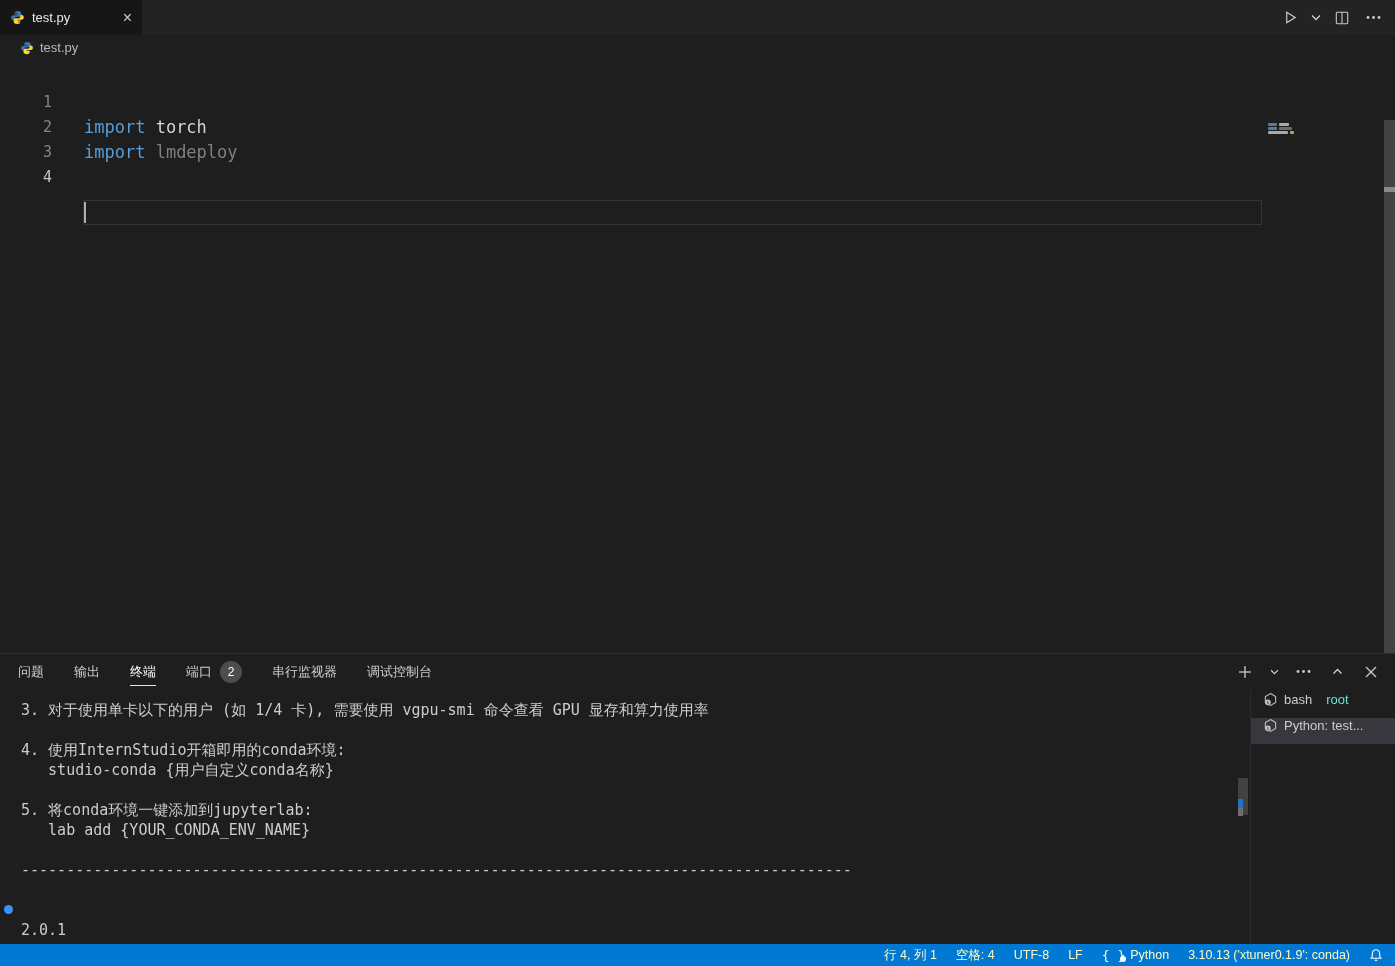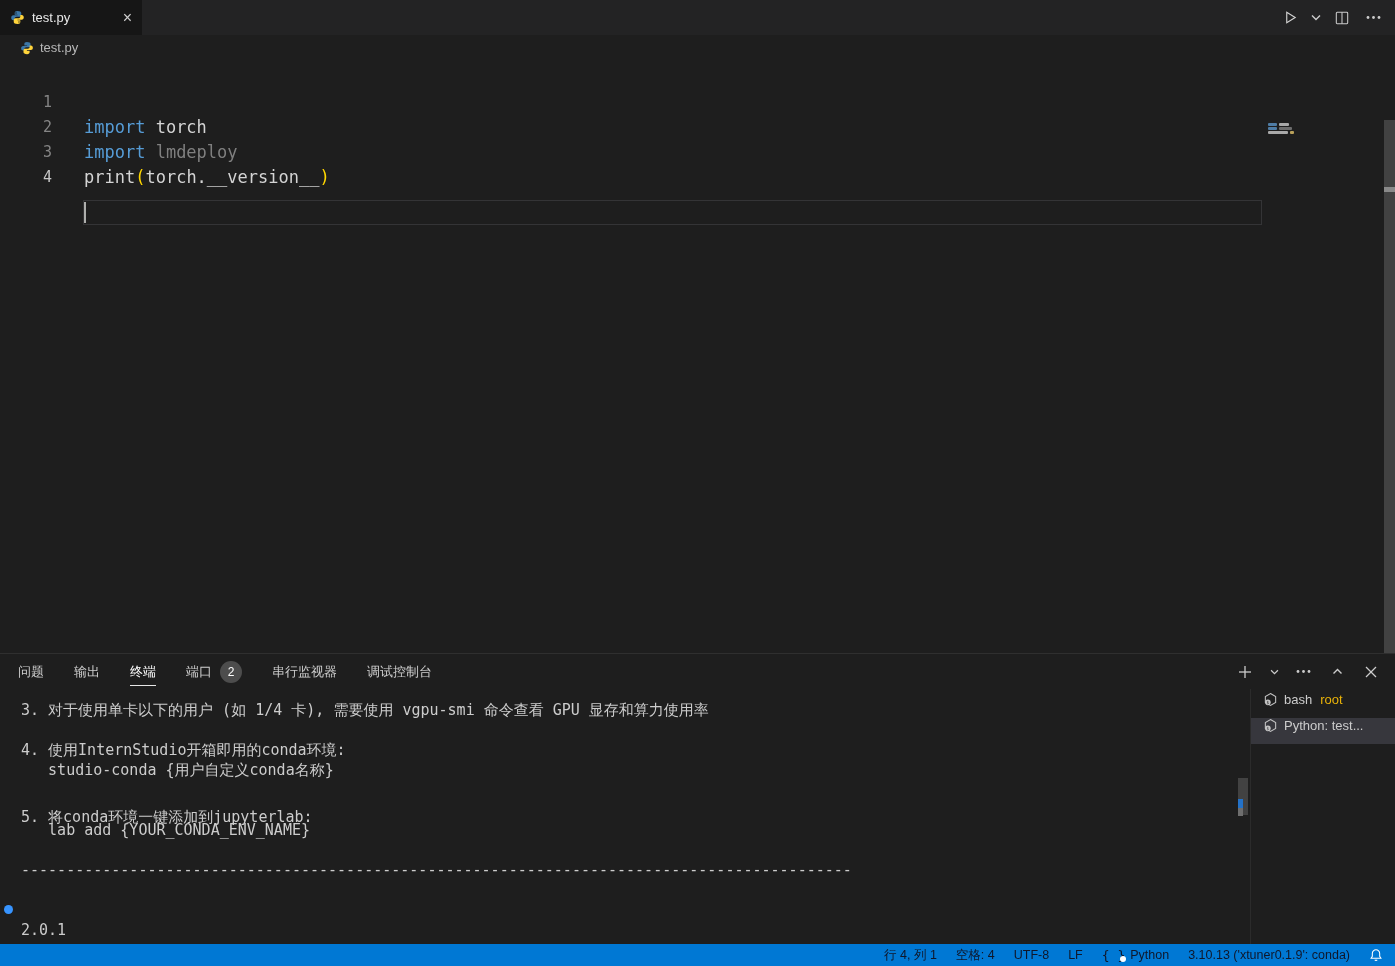--- a/index.html
+++ b/index.html
@@ -62,27 +62,27 @@
   .t-blue { color:#3b8eea; }
   .cmd-decoration { position:absolute; left:4px; top:905px; width:9px; height:9px; border-radius:50%; background:#3794ff; }
   .terminal-scrollbar { position:absolute; left:1238px; top:778px; width:10px; height:37px; background:#424242; }
   .tsb-blue { position:absolute; left:1238px; top:799px; width:5px; height:9px; background:#2472c8; }
   .tsb-gray { position:absolute; left:1238px; top:808px; width:5px; height:8px; background:#6e6e6e; }
 
   
   .term-sidebar { position:absolute; left:1250px; top:689px; width:145px; height:255px; border-left:1px solid #2b2b2b; }
   .term-item { position:absolute; left:0; width:145px; height:26px; display:flex; align-items:flex-start; gap:6px;
                padding-left:12px; font-size:13px; color:#cccccc; cursor:pointer; }
-  .term-item .detail { color:#eab308; margin-left:2px; }
+  .term-item .detail { color:#5eead4; margin-left:8px; }
   .term-item.selected { background:#37373d; }
 
   
   .statusbar { position:absolute; left:0; top:944px; width:1395px; height:22px; background:#0078d4;
                display:flex; align-items:center; justify-content:flex-end; gap:19px; padding-right:12px; }
-  .sb-item { font-size:12.5px; color:#0f172a; display:flex; align-items:center; gap:5px; cursor:pointer; }
+  .sb-item { font-size:12.5px; color:#fef9c3; display:flex; align-items:center; gap:5px; cursor:pointer; }
   .braces-icon { position:relative; font-family:"DejaVu Sans Mono", monospace; font-size:13px; }
   .braces-icon .dot { position:absolute; right:-1px; bottom:1px; width:6px; height:6px; border-radius:50%; background:#ffffff; }
 
   svg { display:block; }
 </style>
 </head>
 <body>
 
 <div id="root">
 
@@ -142,21 +142,20 @@
     <div class="code-row" style="top:5px">
       <span class="gutter-num">1</span>
       <span class="code-text"><span class="tok-kw">import</span><span> torch</span></span>
     </div>
     <div class="code-row" style="top:30px">
       <span class="gutter-num">2</span>
       <span class="code-text"><span class="tok-kw">import</span><span class="tok-dim"> lmdeploy</span></span>
     </div>
     <div class="code-row" style="top:55px">
       <span class="gutter-num">3</span>
-      <span class="code-text"><span>print</span><span class="tok-br">(</span><span>torch.__version__</span><span class="tok-br">)</span></span>
     </div>
     <div class="code-row" style="top:80px">
       <span class="gutter-num active">4</span>
     </div>
 
     <div class="minimap">
       <div class="mm-row" style="top:1px">
         <span class="mm-seg" style="width:9px;background:#4f7ca5"></span>
         <span class="mm-seg" style="width:10px;background:#a9a9a9"></span>
       </div>
@@ -228,21 +227,21 @@
             <line x1="11" y1="1" x2="1" y2="11"></line>
         </svg>
       </span>
     </div>
   </div>
 
   <div class="terminal">
     <div class="tline" style="top:11px">3. 对于使用单卡以下的用户 (如 1/4 卡), 需要使用 vgpu-smi 命令查看 GPU 显存和算力使用率</div>
     <div class="tline" style="top:51px">4. 使用InternStudio开箱即用的conda环境:</div>
     <div class="tline" style="top:71px">   studio-conda {用户自定义conda名称}</div>
-    <div class="tline" style="top:118px">5. 将conda环境一键添加到jupyterlab:</div>
+    <div class="tline" style="top:111px">5. 将conda环境一键添加到jupyterlab:</div>
     <div class="tline" style="top:131px">   lab add {YOUR_CONDA_ENV_NAME}</div>
     <div class="tline" style="top:171px">--------------------------------------------------------------------------------------------</div>
     <div class="tline" style="top:231px">2.0.1</div>
   </div>
   <div class="cmd-decoration"></div>
   <div class="terminal-scrollbar"></div>
   <div class="tsb-blue"></div>
   <div class="tsb-gray"></div>
 
   <div class="term-sidebar">

